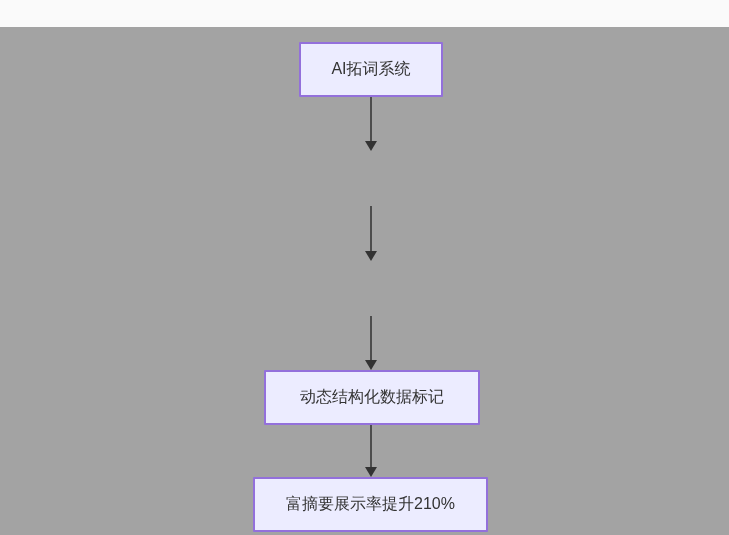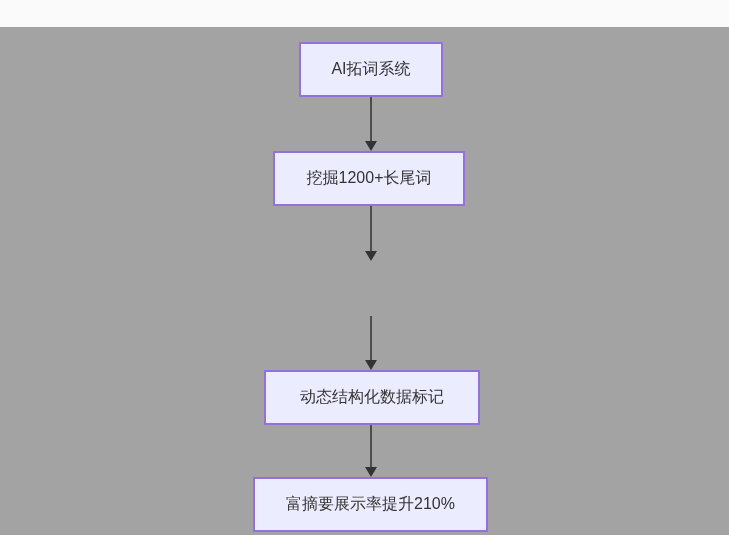--- a/index.html
+++ b/index.html
@@ -72,23 +72,20 @@
 
   <div class="flow-node node-1">
     <span>AI拓词系统</span>
   </div>
 
   <div class="flow-arrow arrow-1">
     <div class="arrow-line"></div>
     <div class="arrow-head"></div>
   </div>
 
-  <div class="flow-node node-2">
-    <span>挖掘1200+长尾词</span>
-  </div>
 
   <div class="flow-arrow arrow-2">
     <div class="arrow-line"></div>
     <div class="arrow-head"></div>
   </div>
 
 
   <div class="flow-arrow arrow-3">
     <div class="arrow-line"></div>
     <div class="arrow-head"></div>

